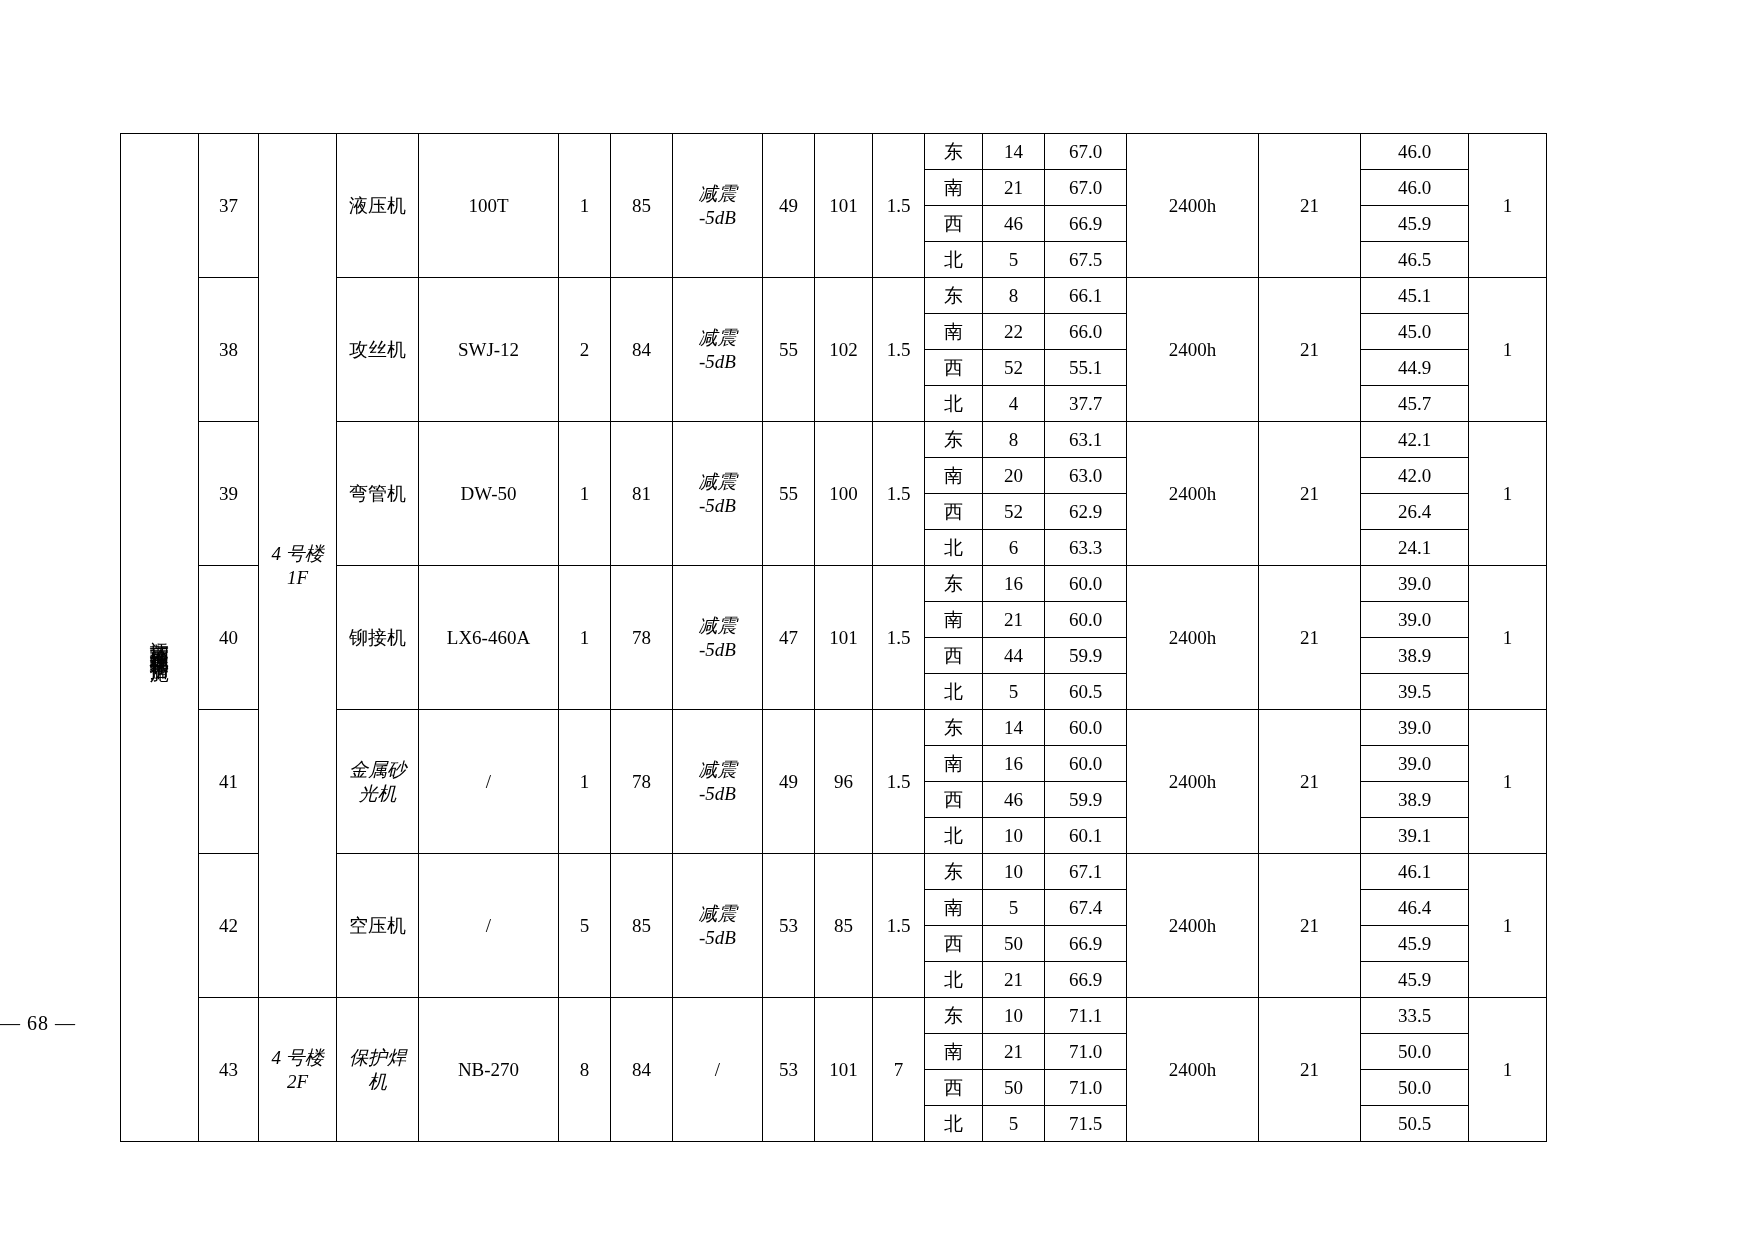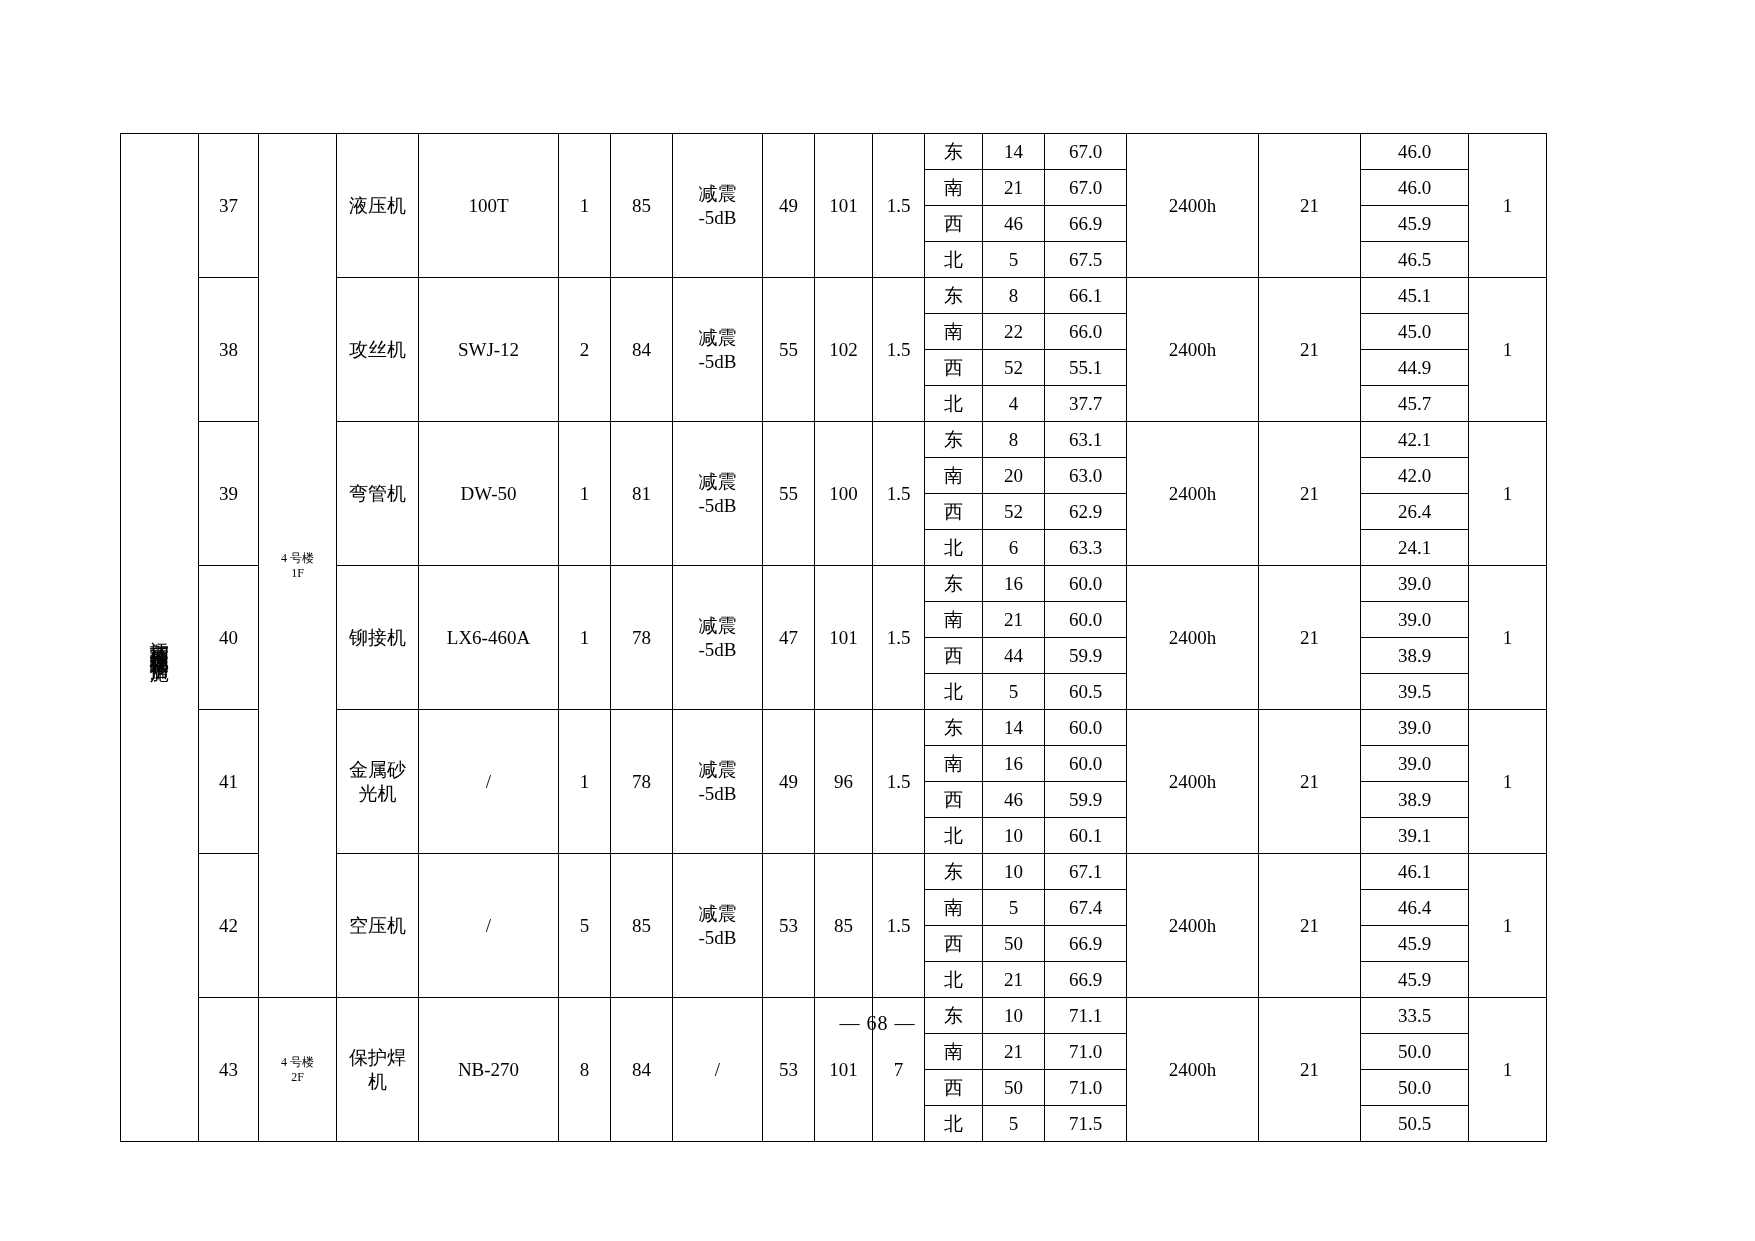--- a/index.html
+++ b/index.html
@@ -74,33 +74,33 @@
     padding: 4px 2px;
   }
   .cat-inner {
     display: flex;
     justify-content: center;
     align-items: center;
     height: 100%;
   }
   .two-line {
     line-height: 1.35;
+    font-style: italic;
   }
   .sub-row-cell {
     height: 35px;
   }
   .grp-cell {
-    font-size: 12px;
+    font-size: 19px;
   }
   .footer {
     position: absolute;
     left: 0;
     top: 1012px;
     width: 1755px;
-    text-align: center;
     font-size: 20px;
     font-family: "Liberation Serif", serif;
     letter-spacing: 1px;
   }
 </style>
 </head>
 <body>
 
 <div class="page">
 

